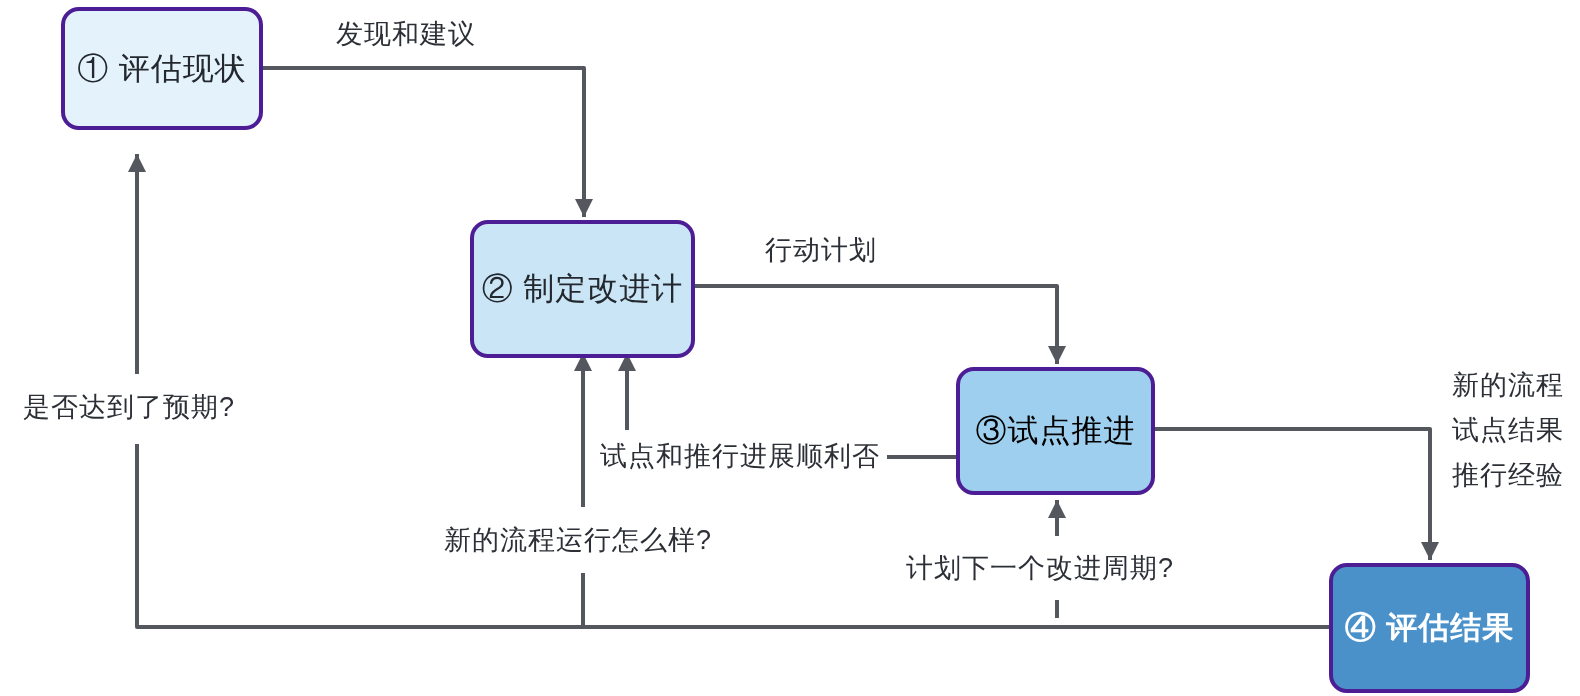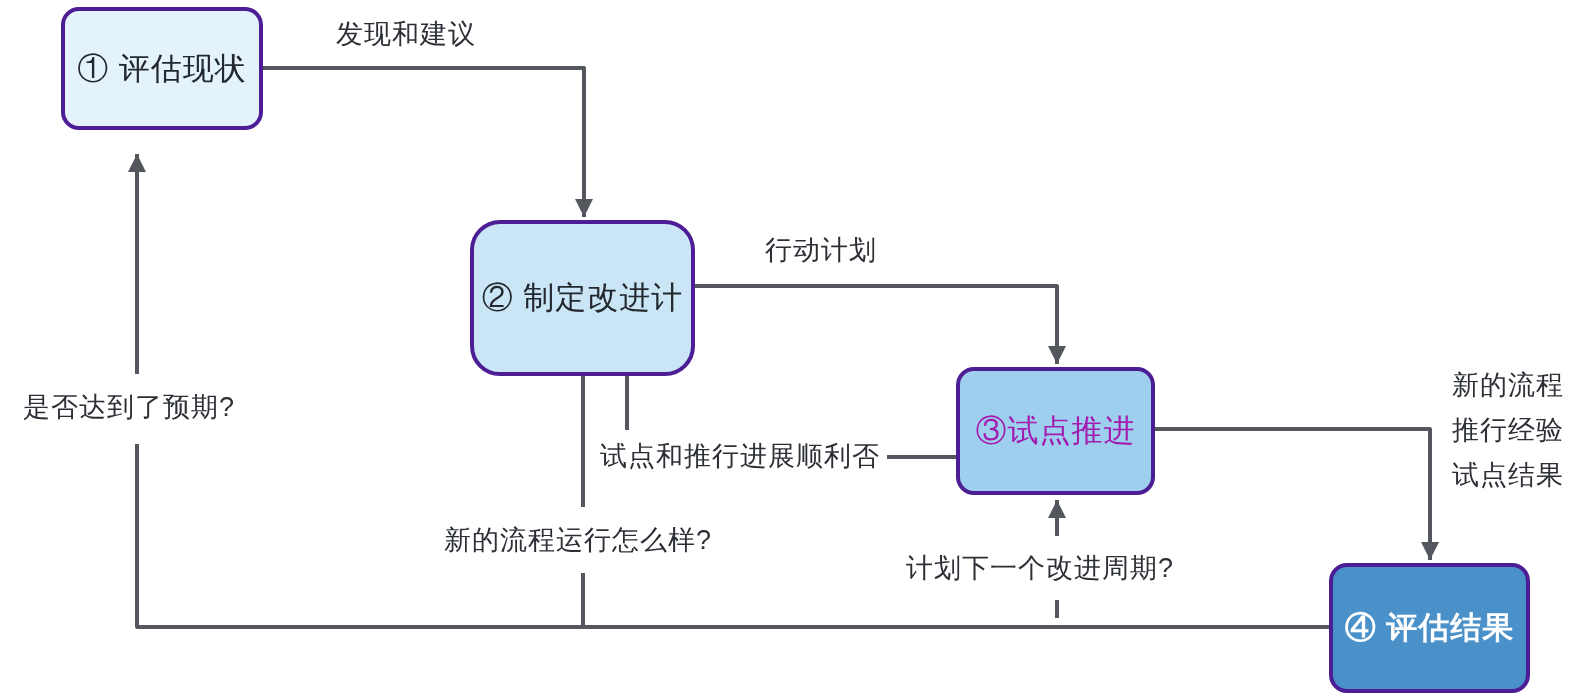--- a/index.html
+++ b/index.html
@@ -73,36 +73,36 @@
         <polyline points="956,457 887,457"></polyline>
         <polyline points="627,430 627,353" marker-end="url(#arrowhead)"></polyline>
         <polyline points="1057,618 1057,600"></polyline>
         <polyline points="1057,536 1057,500" marker-end="url(#arrowhead)"></polyline>
       </g>
   </svg>
   <div id="nodes-group">
       <div class="flow-node" style="left: 61px; top: 7px; width: 202px; height: 123px; background: rgb(228, 242, 251); color: rgb(35, 40, 46);">
         <span>① 评估现状</span>
       </div>
-      <div class="flow-node" style="left: 470px; top: 220px; width: 225px; height: 156px; background: rgb(201, 229, 246); color: rgb(35, 40, 46); border-radius: 30px;">
+      <div class="flow-node" style="left: 470px; top: 220px; width: 225px; height: 138px; background: rgb(201, 229, 246); color: rgb(35, 40, 46);">
         <span>② 制定改进计</span>
       </div>
-      <div class="flow-node" style="left: 956px; top: 367px; width: 199px; height: 128px; background: rgb(159, 207, 238); color: #a21caf;">
+      <div class="flow-node" style="left: 956px; top: 367px; width: 199px; height: 128px; background: rgb(159, 207, 238); color: #000000;">
         <span>③试点推进</span>
       </div>
       <div class="flow-node bold" style="left: 1329px; top: 563px; width: 201px; height: 130px; background: rgb(74, 145, 202); color: rgb(255, 255, 255);">
         <span>④ 评估结果</span>
       </div>
     </div>
   <div id="labels-group">
       <div class="edge-label" style="left: 406px; top: 34px;">发现和建议</div>
       <div class="edge-label" style="left: 821px; top: 250px;">行动计划</div>
       <div class="edge-label multiline" style="left: 1452px; top: 430px;">
         <span>新的流程</span>
+        <span>试点结果</span>
         <span>推行经验</span>
-        <span>试点结果</span>
       </div>
       <div class="edge-label" style="left: 129px; top: 407px;">是否达到了预期?</div>
       <div class="edge-label" style="left: 578px; top: 540px;">新的流程运行怎么样?</div>
       <div class="edge-label" style="left: 740px; top: 456px;">试点和推行进展顺利否</div>
       <div class="edge-label" style="left: 1040px; top: 568px;">计划下一个改进周期?</div>
     </div>
 </div>
 
 </body></html>

